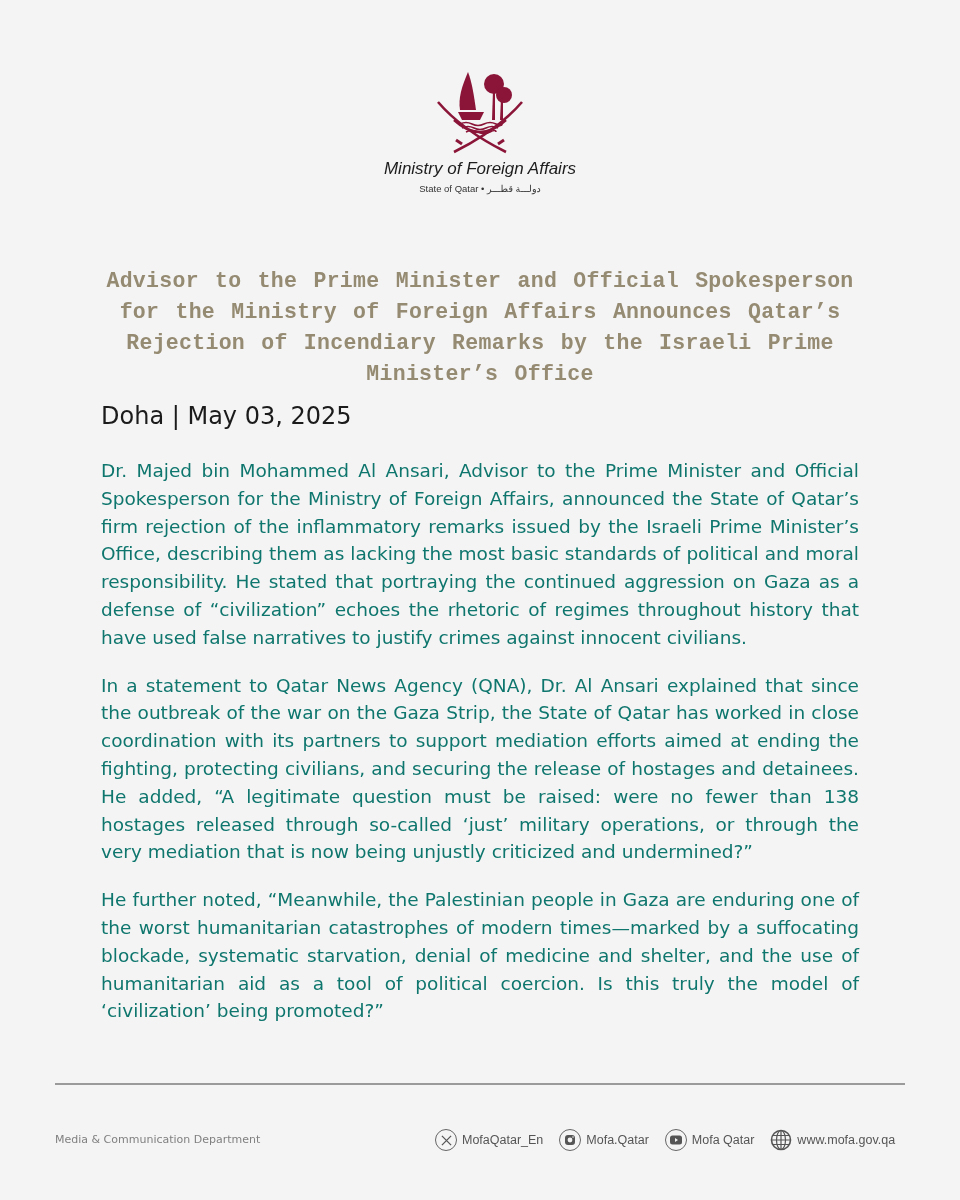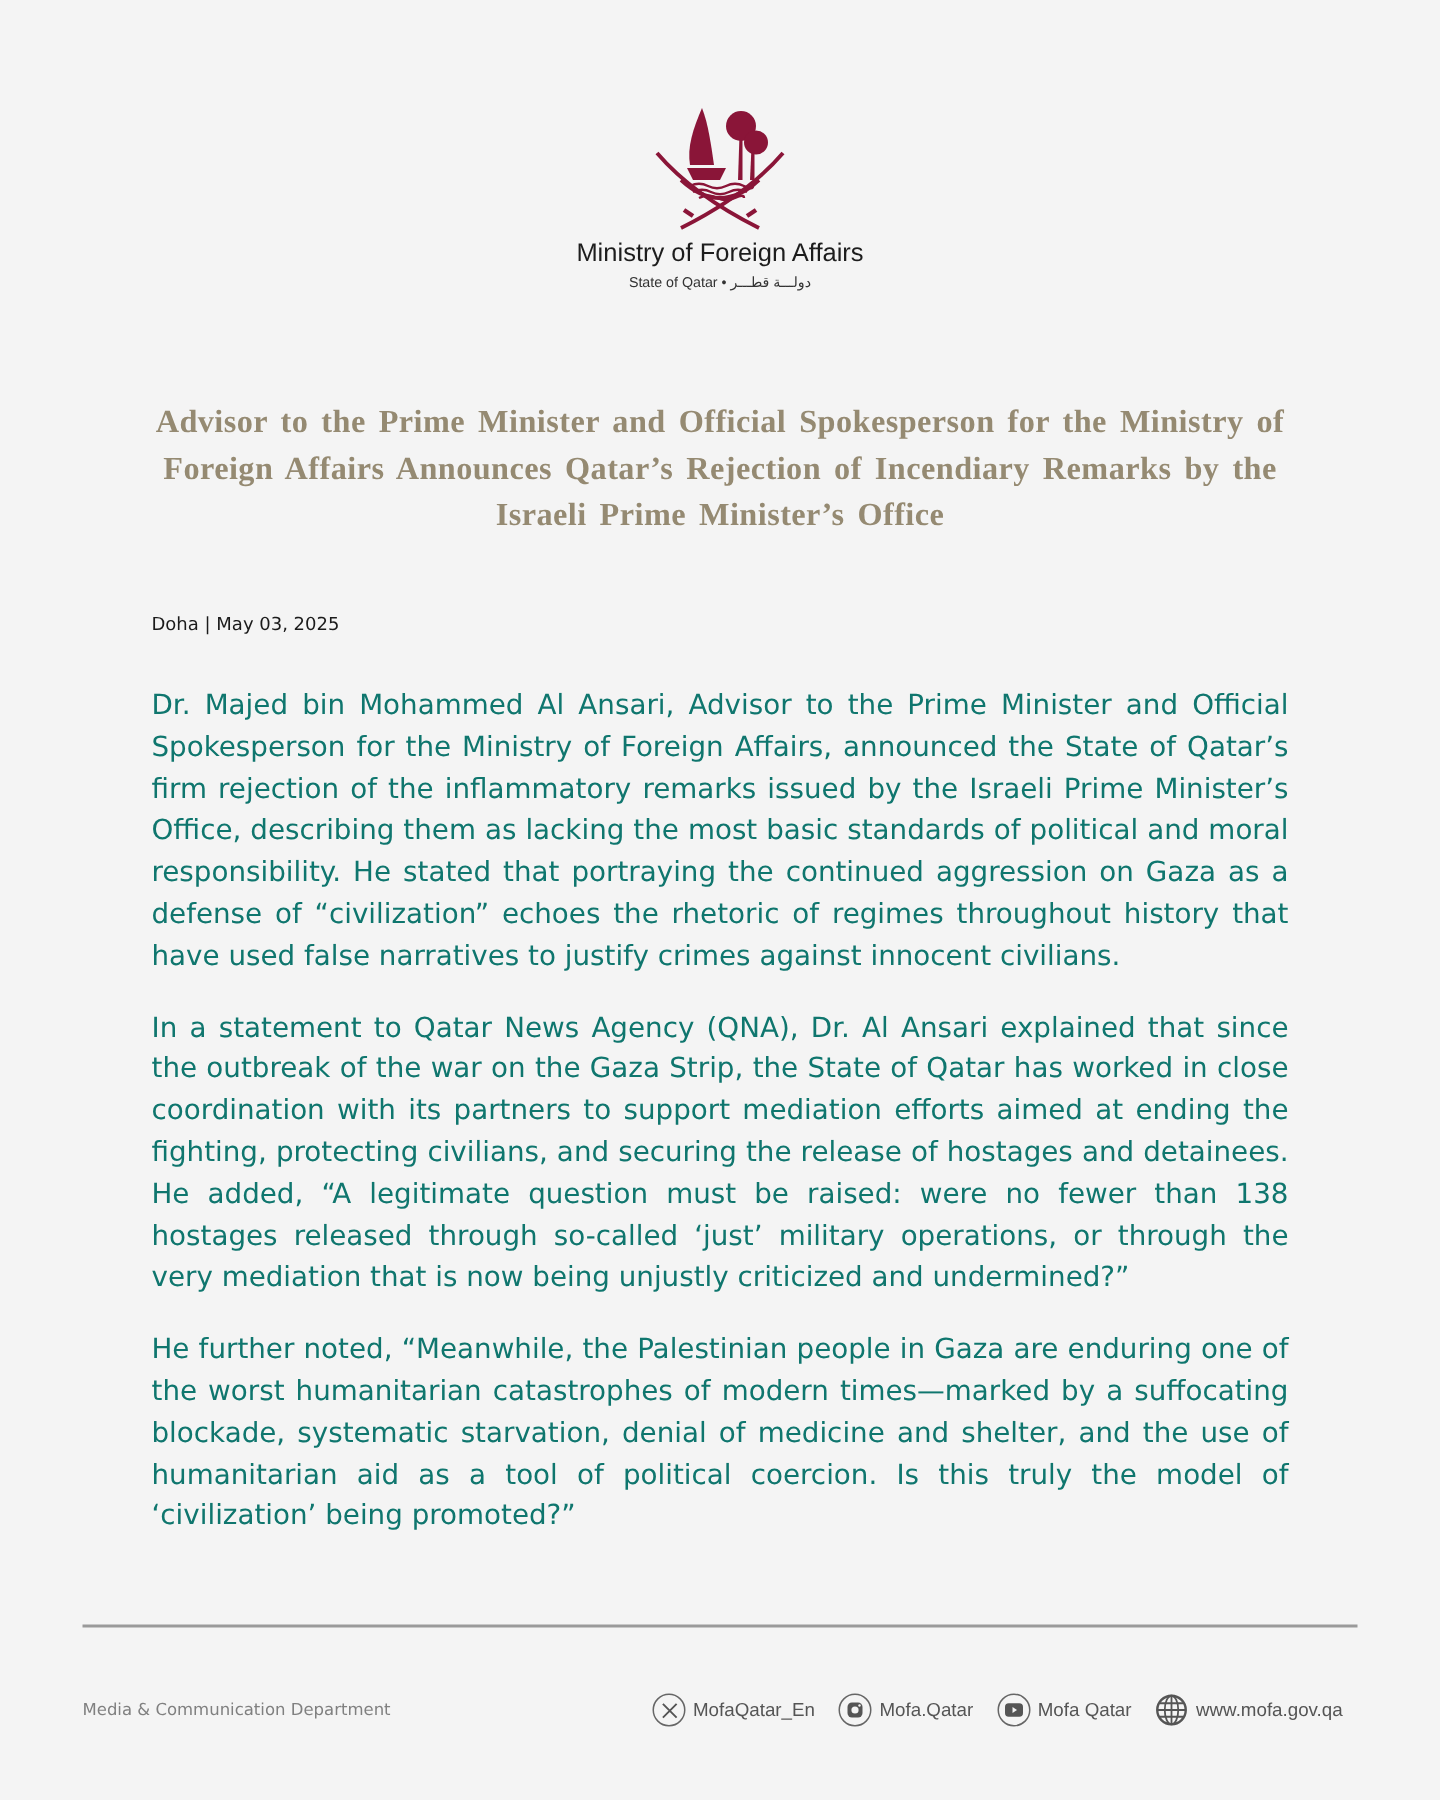--- a/index.html
+++ b/index.html
@@ -15,39 +15,39 @@
     text-align: center;
   }
   .emblem { display: block; margin: 0 auto; width: 96px; height: 90px; }
   .logo-ar {
     font-family: "DejaVu Sans", sans-serif;
     font-size: 15px; color: #1d1d1d; margin-top: 6px; line-height: 18px;
     letter-spacing: 0.5px;
   }
   .logo-en {
     font-family: "Liberation Sans", sans-serif;
-    font-size: 17px; color: #1d1d1d; line-height: 22px; margin-top: 0px;
+    font-size: 17px; color: #1d1d1d; line-height: 22px; margin-top: 0px; font-style: italic;
   }
   .logo-state {
     font-family: "Liberation Sans", sans-serif;
     font-size: 9.5px; color: #333; line-height: 14px; margin-top: 2px; text-align: center;
   }
   .headline {
     position: absolute; left: 96px; width: 768px; top: 266px;
     text-align: center;
-    font-family: Liberation Serif, serif;
+    font-family: Liberation Mono, monospace;
     font-weight: bold;
     font-size: 21.5px; line-height: 31px;
     color: #958a72;
     letter-spacing: 0.3px;
     word-spacing: 3px;
   }
   .dateline {
     position: absolute; left: 101px; top: 403px;
-    font-size: 12px; color: #1b1b1b; line-height: 26px;
+    font-size: 24px; color: #1b1b1b; line-height: 26px;
   }
   .body-text {
     position: absolute; left: 101px; width: 758px; top: 457px;
     font-size: 18.5px; line-height: 27.8px; color: #0f766e;
     text-align: justify;
   }
   .body-text p { margin: 0 0 20px 0; }
   .divider {
     position: absolute; left: 55px; width: 850px; top: 1083px;
     height: 2px; background: #9a9a9a;

